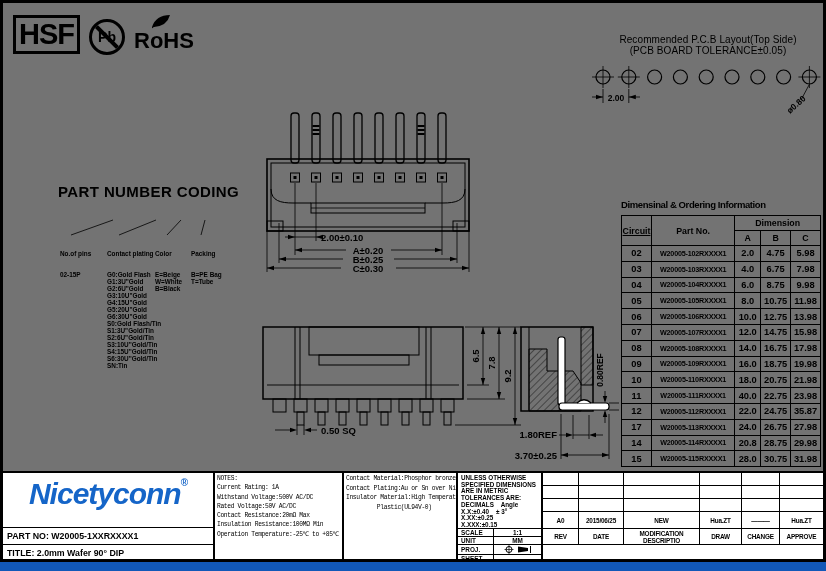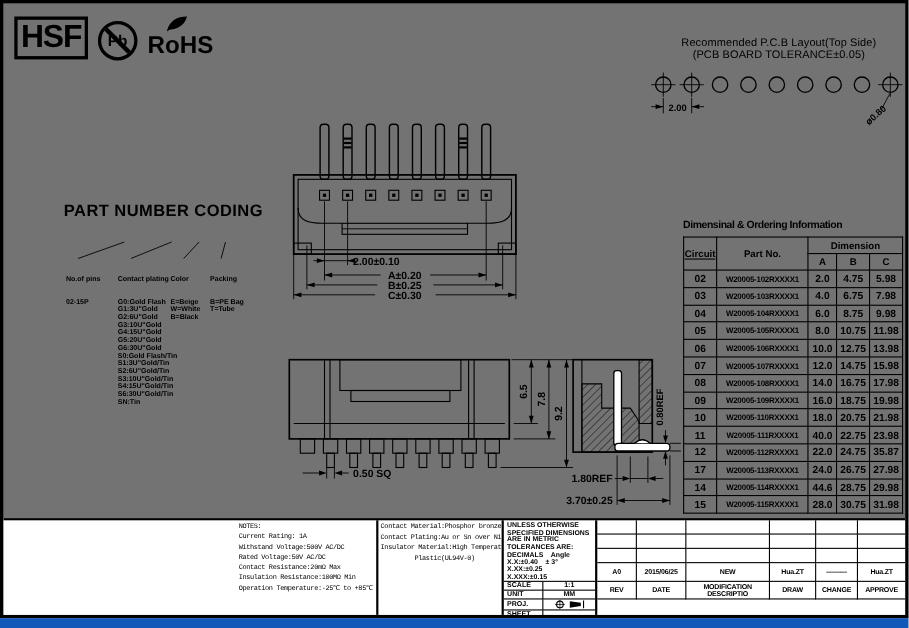--- a/index.html
+++ b/index.html
@@ -408,36 +408,41 @@
             <tr>
               <td>17</td>
               <td class="part-cell">W20005-113RXXXX1</td>
               <td>24.0</td>
               <td>26.75</td>
               <td>27.98</td>
             </tr>
             <tr>
               <td>14</td>
               <td class="part-cell">W20005-114RXXXX1</td>
-              <td>44.6</td>
+              <td>20.8</td>
               <td>28.75</td>
               <td>29.98</td>
             </tr>
             <tr>
               <td>15</td>
               <td class="part-cell">W20005-115RXXXX1</td>
               <td>28.0</td>
               <td>30.75</td>
               <td>31.98</td>
             </tr>
           </tbody>
     </table>
   </div>
 
   <div class="footer">
+    <div class="f-left">
+      <div class="brand"><span>Nicetyconn</span><sup>®</sup></div>
+      <div class="f-partno">PART NO: W20005-1XXRXXXX1</div>
+      <div class="f-title">TITLE: 2.0mm Wafer 90° DIP</div>
+    </div>
     <div class="f-notes"><div>NOTES:</div><div>Current Rating: 1A</div><div>Withstand Voltage:500V AC/DC</div><div>Rated Voltage:50V AC/DC</div><div>Contact Resistance:20mΩ Max</div><div>Insulation Resistance:100MΩ Min</div><div>Operation Temperature:-25℃ to +85℃</div></div>
     <div class="f-mat"><div>Contact Material:Phosphor bronze</div><div>Contact Plating:Au or Sn over Ni</div><div>Insulator Material:High Temperature</div><div>         Plastic(UL94V-0)</div></div>
     <div class="f-tol">
       <div class="tol-lines"><div>UNLESS OTHERWISE</div><div>SPECIFIED DIMENSIONS</div><div>ARE IN METRIC</div><div>TOLERANCES ARE:</div><div>DECIMALS    Angle</div><div>X.X:±0.40    ± 3°</div><div>X.XX:±0.25</div><div>X.XXX:±0.15</div></div>
       <div class="scale-table">
         <div class="sc-l">SCALE</div>
         <div class="sc-v">1:1</div>
         <div class="sc-l">UNIT</div>
         <div class="sc-v">MM</div>
         <div class="sc-l">PROJ.</div>

